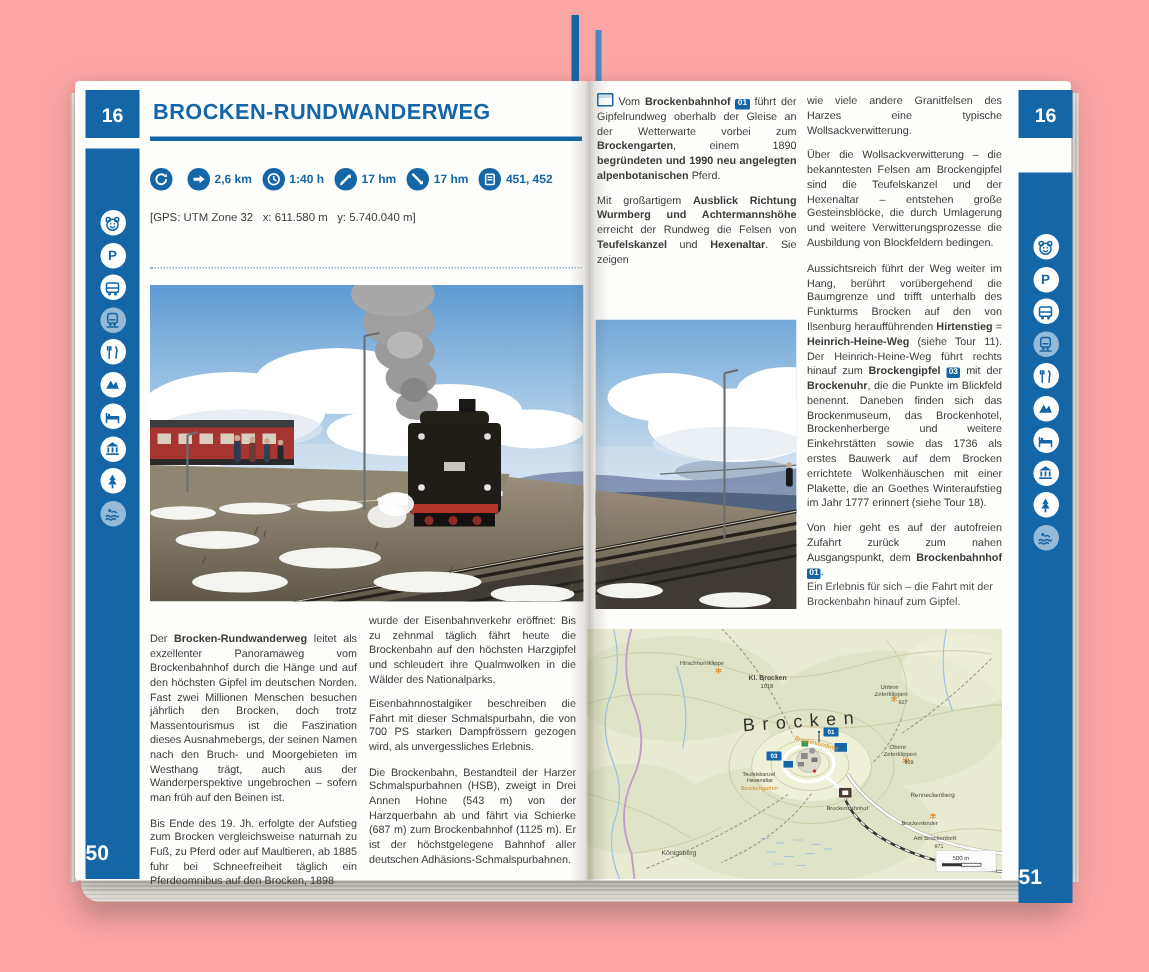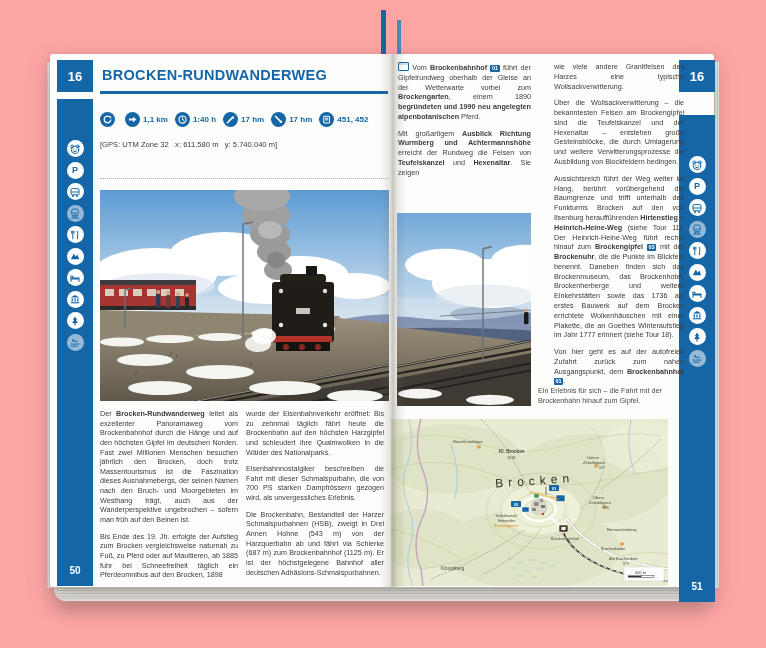--- a/index.html
+++ b/index.html
@@ -26,22 +26,22 @@
     display:flex;align-items:center;justify-content:center;z-index:5;}
   .tab-left{left:57px;top:60px;} .tab-right{left:679px;top:60px;}
   .bar{width:36px;top:99px;height:487px;background:#1566a7;z-index:5;}
   .bar-left{left:57px;} .bar-right{left:679px;margin-top:16px;}
   .icon-col{position:absolute;top:41px;left:0;width:100%;display:flex;flex-direction:column;
     align-items:center;gap:4.5px;}
   .side-ic{width:17px;height:17px;border-radius:50%;background:#fff;display:flex;
     align-items:center;justify-content:center;flex:0 0 auto;}
   .side-ic svg{width:12px;height:12px;display:block;}
   .side-ic.faded{opacity:.55;}
-  .pagenum{position:absolute;bottom:10px;left:0;width:100%;text-align:center;color:#fff;
-    font-size:10px;font-weight:bold;}
+  .pagenum{position:absolute;bottom:10px;left:0;width:100%;text-align:left;color:#fff;
+    font-size:14px;font-weight:bold;}
   
   .title{left:102px;top:67px;width:286px;font-size:14.5px;font-weight:bold;color:#1566a7;
     letter-spacing:.3px;z-index:5;}
   .title-rule{left:100px;top:91px;width:288px;height:2.5px;background:#1566a7;z-index:5;}
   .subtitle{left:102px;top:97px;width:286px;font-size:9.5px;color:#1566a7;z-index:5;}
   .stats-row{left:100px;top:112px;width:292px;display:flex;align-items:center;gap:7px;z-index:5;}
   .stat{display:flex;align-items:center;gap:3px;}
   .stat-ic{width:15px;height:15px;border-radius:50%;background:#1566a7;display:flex;
     align-items:center;justify-content:center;}
   .stat-ic svg{width:11px;height:11px;display:block;}
@@ -52,23 +52,23 @@
   .dotted-rule{left:100px;top:178px;width:288px;border-top:1.6px dotted #93aec8;z-index:5;}
   
   .photo-left{left:100px;top:190px;width:289px;height:211px;overflow:hidden;z-index:5;}
   .photo-right{left:397px;top:213px;width:134px;height:193px;overflow:hidden;z-index:5;}
   .photo-left svg,.photo-right svg,.map-box svg{width:100%;height:100%;display:block;}
   .map-box{left:391px;top:419px;width:277px;height:167px;overflow:hidden;z-index:5;}
   
   .col{position:absolute;text-align:justify;color:#3b3b39;z-index:5;}
   .col p{margin:0 0 7px 0;}
   .lcol{top:409px;width:138px;font-size:7.2px;line-height:1.34;}
-  .lcol1{left:100px;} .lcol2{left:246px;}
+  .lcol1{left:100px;margin-top:12px;} .lcol2{left:246px;}
   .rcol{top:62px;font-size:7.2px;line-height:1.36;}
-  .rcol1{left:398px;width:133px;} .rcol2{left:554px;width:130px;}
+  .rcol1{left:398px;width:133px;} .rcol2{left:538px;width:130px;}
   .caption{left:538px;top:386px;width:130px;font-size:7.2px;line-height:1.36;color:#4c4c4a;z-index:5;}
   .seg-b{font-weight:bold;}
   .seg-badge{display:inline-block;background:#1566a7;color:#fff;font-size:5.6px;font-weight:bold;
     line-height:7px;padding:0 1.5px;border-radius:1px;vertical-align:.5px;}
   .seg-icon{display:inline-block;width:9px;height:6.5px;border:1px solid #1566a7;border-radius:1px;
     background:linear-gradient(180deg,#cfe0ee 0 2.2px,#fff 2.2px);vertical-align:-.5px;}
 </style>
 </head>
 <body>
 
@@ -414,21 +414,21 @@
           </svg>
         </span>
       <span class="stat-label"></span>
     </div>
     <div class="stat">
       <span class="stat-ic">
           <svg viewBox="0 0 12 12">
             <use href="#s-arrow"></use>
           </svg>
         </span>
-      <span class="stat-label">1,1 km</span>
+      <span class="stat-label">2,6 km</span>
     </div>
     <div class="stat">
       <span class="stat-ic">
           <svg viewBox="0 0 12 12">
             <use href="#s-clock"></use>
           </svg>
         </span>
       <span class="stat-label">1:40 h</span>
     </div>
     <div class="stat">

